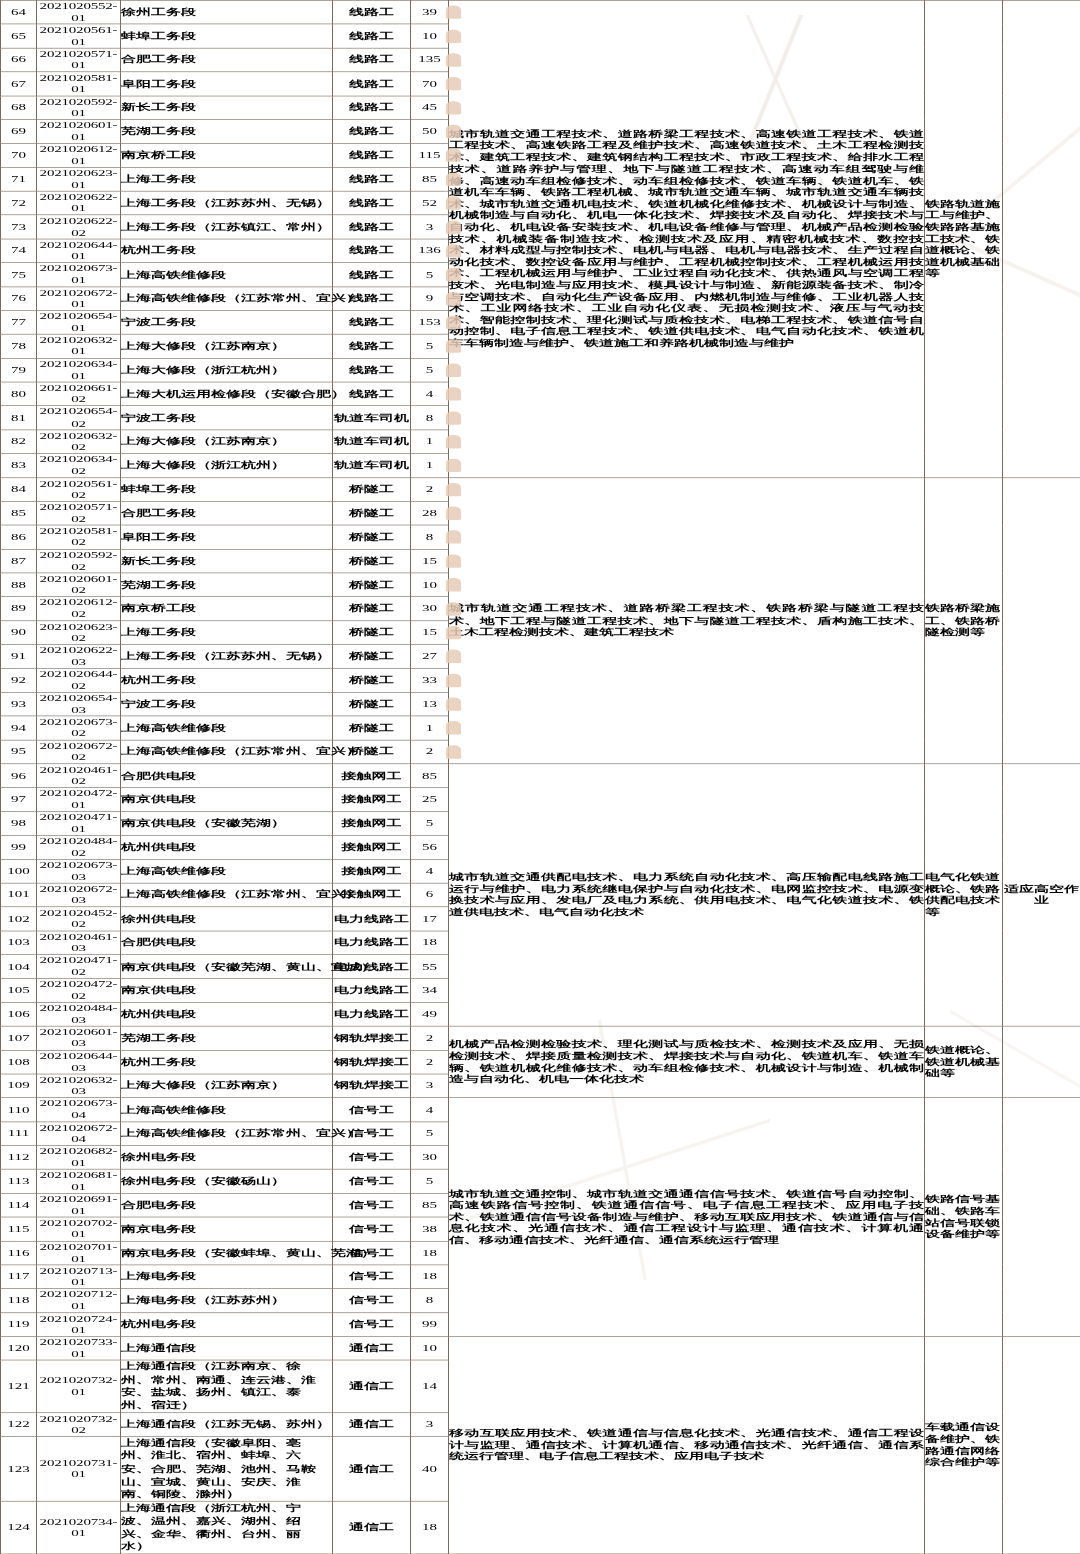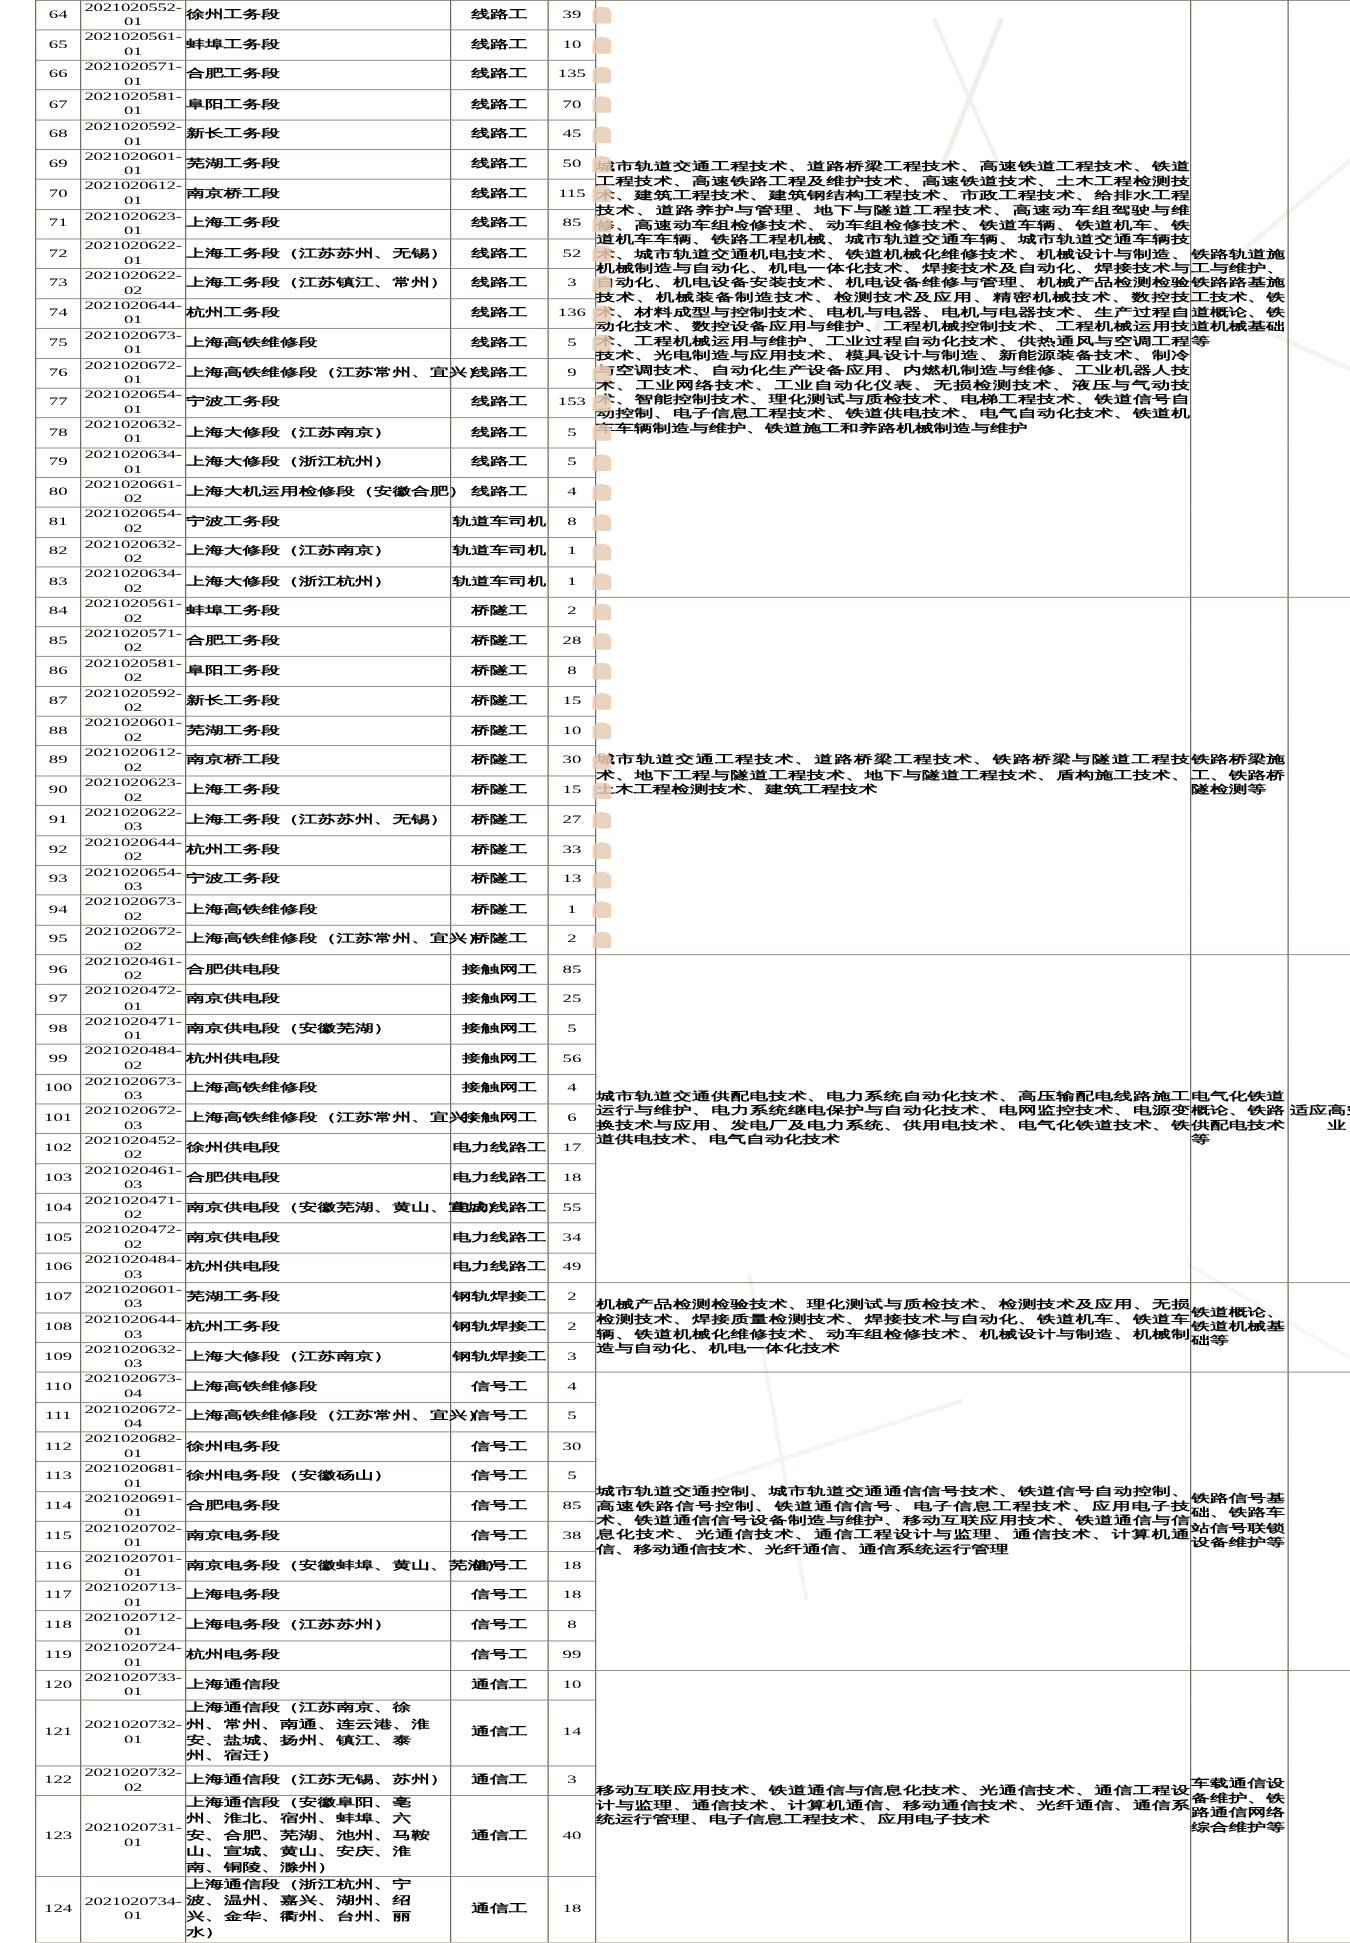--- a/index.html
+++ b/index.html
@@ -5,21 +5,21 @@
   html,body{margin:0;padding:0;}
   body{
     width:1080px; height:1554px;
     background:#ffffff;
     font-family:"Liberation Serif","DejaVu Serif",serif;
     color:#000;
     overflow:hidden;
     position:relative;
   }
   #sheet{
-    position:absolute; left:0; top:0; width:876px; height:1554px;padding-left:28px;
+    position:absolute; left:0; top:0; width:876px; height:1554px;
   }
   table.grid{
     border-collapse:collapse;
     width:1080px;
     table-layout:fixed;
   }
   table.grid td{
     border:1px solid #7a6a58;
     padding:0;
     vertical-align:middle;

